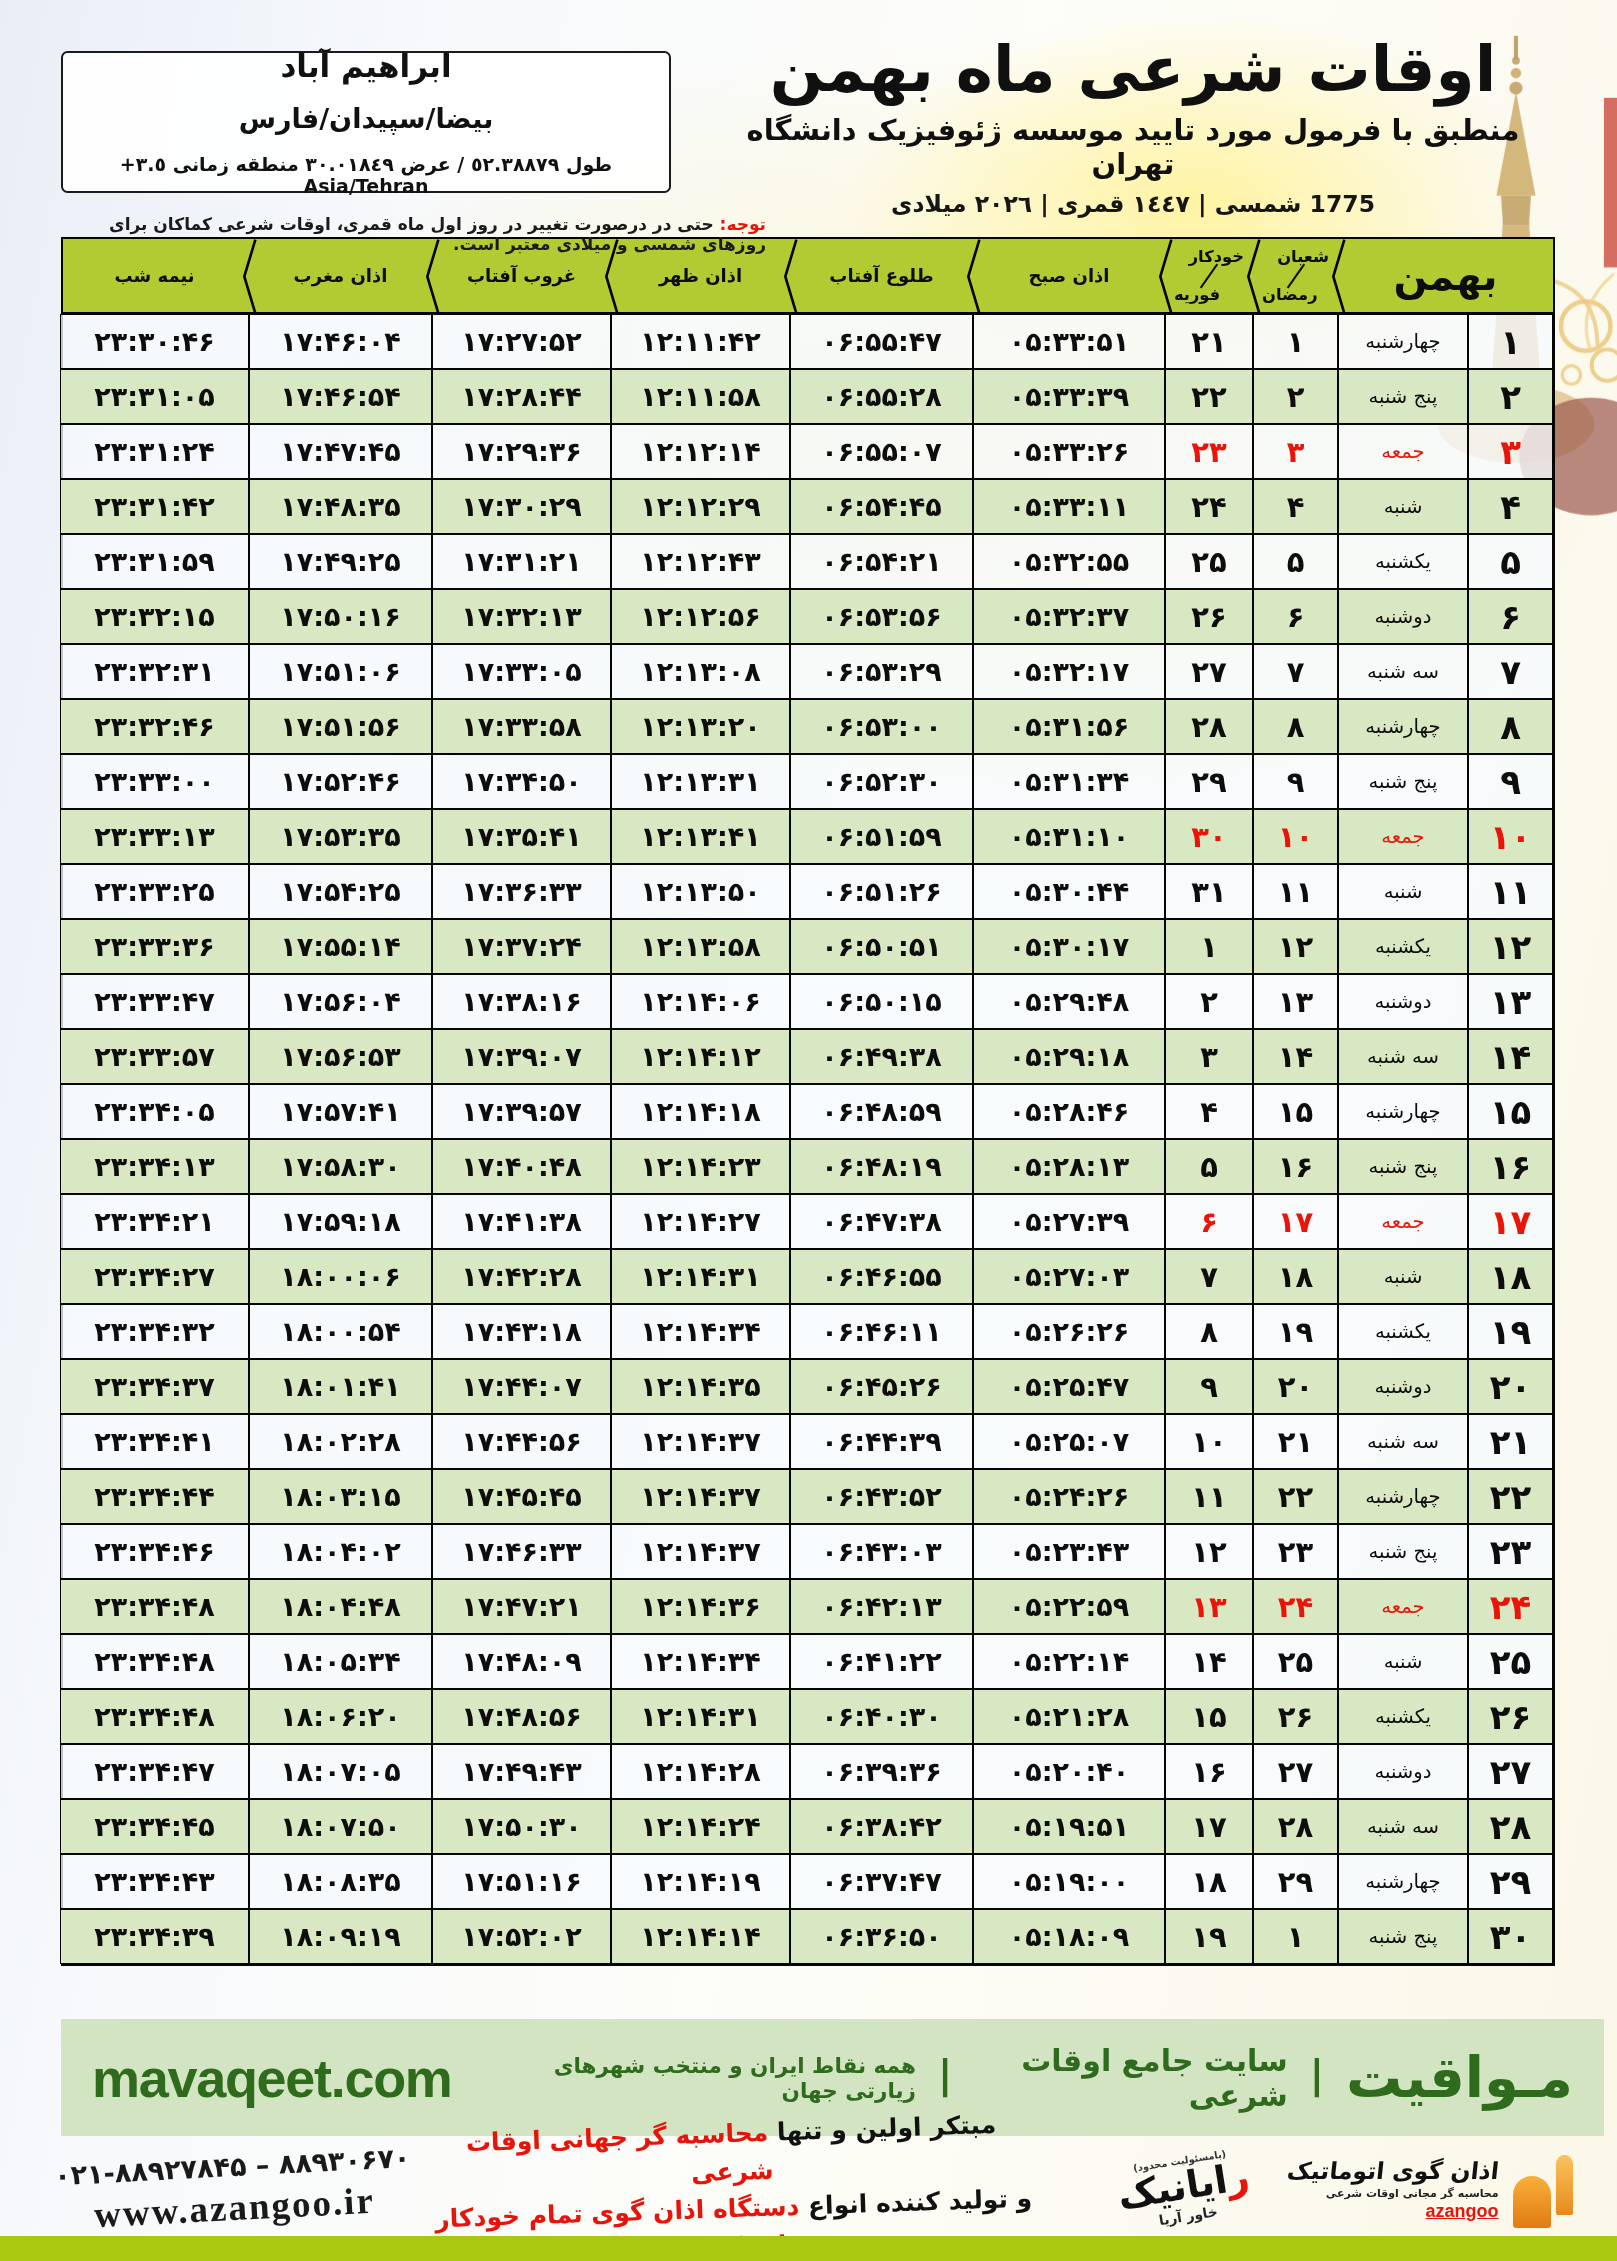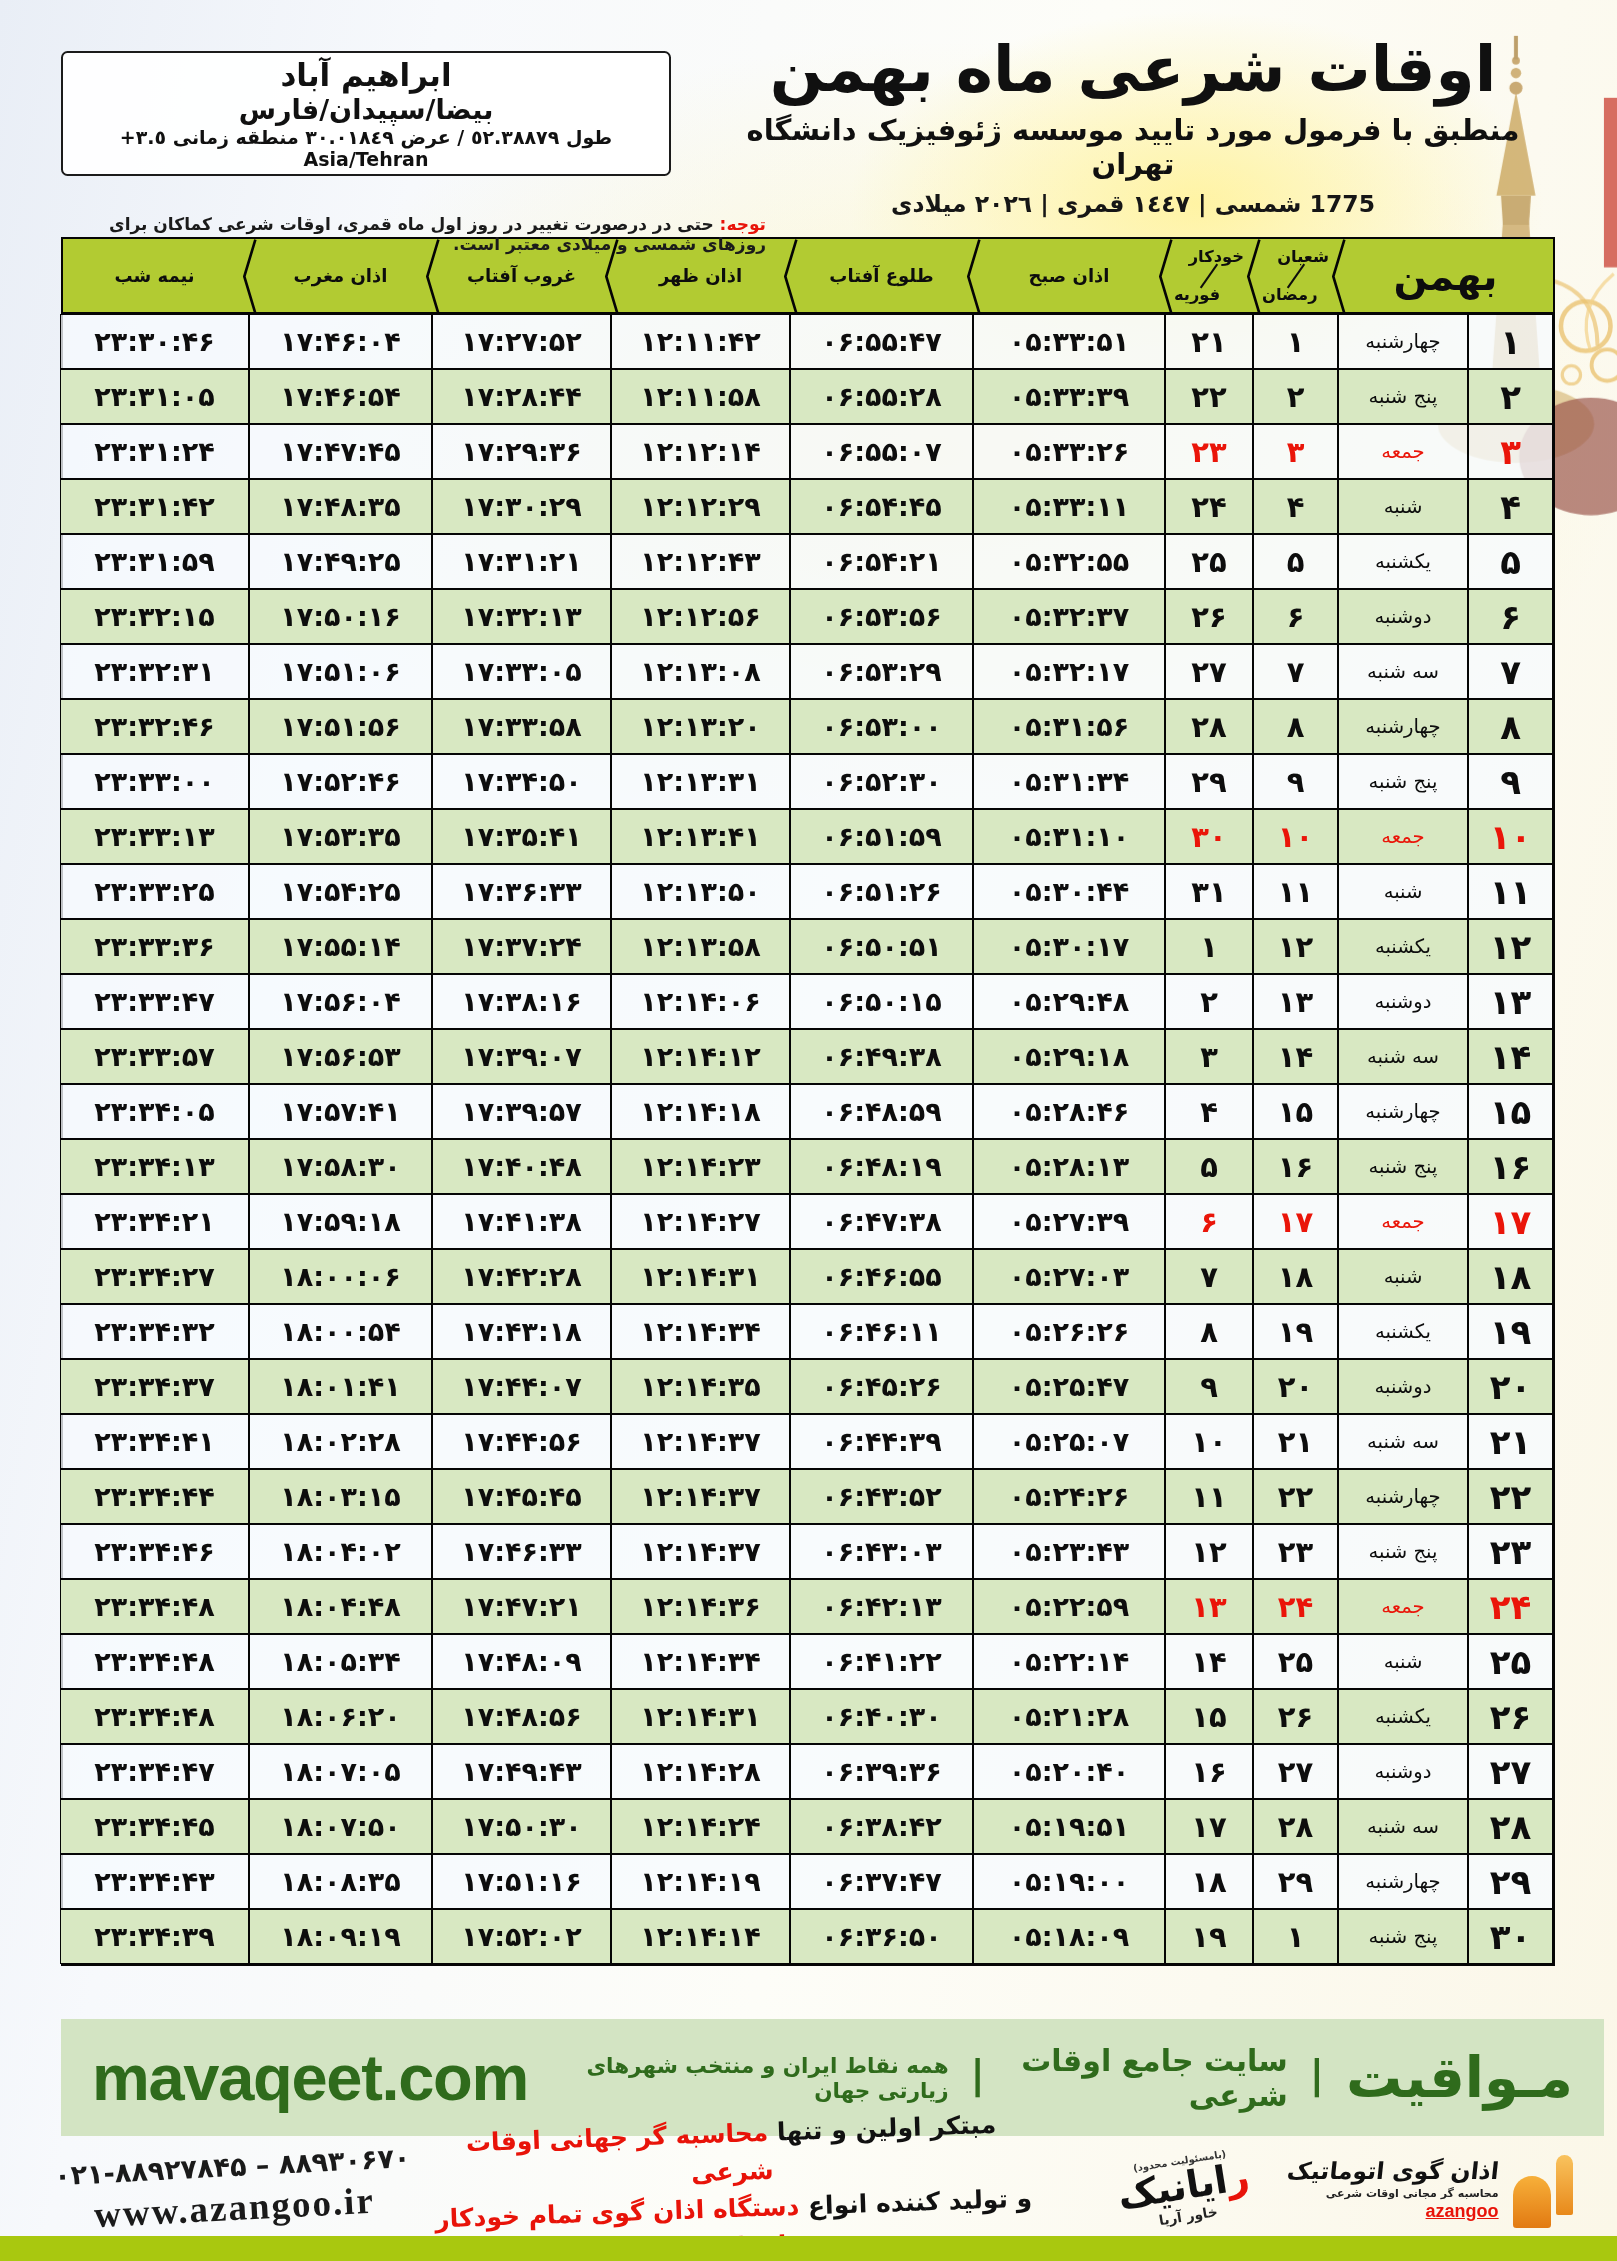--- a/index.html
+++ b/index.html
@@ -9,23 +9,23 @@
     position:relative; width:1618px; height:2261px; overflow:hidden;
     background:
       radial-gradient(ellipse 496px 274px at 74% 9%, rgba(255,243,160,0.95), rgba(255,243,160,0) 70%),
       radial-gradient(ellipse 979px 587px at 58% 20%, rgba(252,240,170,0.55), rgba(252,240,170,0) 70%),
       linear-gradient(100deg, #e9eef6 0%, #f7f9fc 22%, #fdfdf8 55%, #fbf7e8 100%);
   }
   
   .decor{ position:absolute; top:0; right:0; z-index:0; }
   
   .loc-box{
-    position:absolute; left:62px; top:51px; width:610px; height:125px; z-index:2;
+    position:absolute; left:62px; top:51px; width:610px; height:142px; z-index:2;
     background:rgba(255,255,255,0.93); border:2.6px solid #1b1b1b; border-radius:6.5px;
-    display:flex; flex-direction:column; align-items:center; justify-content:center; gap:1px;
+    display:flex; flex-direction:column; align-items:center; justify-content:center; gap:19px;
     text-align:center;
   }
   .loc-city{ font-size:31px; font-weight:bold; color:#111; }
   .loc-region{ font-size:27px; font-weight:bold; color:#111; }
   .loc-coords{ font-size:19px; font-weight:bold; color:#111; direction:rtl; }
   
   .title-block{ position:absolute; left:705px; top:34px; width:858px; z-index:2; text-align:center; }
   .main-title{ font-size:63px; font-weight:bold; color:#101010; line-height:1.15; }
   .sub-title{ font-size:29px; font-weight:bold; color:#101010; margin-top:6.5px; }
   .years-line{ font-size:23.5px; font-weight:bold; color:#161616; margin-top:9px; }
@@ -71,21 +71,21 @@
   .band{
     position:absolute; left:62px; top:2019px; width:1543px; height:117px; z-index:2;
     background:#d3e4c3; display:flex; align-items:center; direction:rtl; padding:0 31px; gap:22px;
     color:#2f6b1c;
   }
   .band .brand{ font-size:56px; font-weight:bold; }
   .band .vsep{ font-size:39px; font-weight:bold; transform:translateY(-2.6px); }
   .band .desc1{ font-size:30px; font-weight:bold; }
   .band .desc2{ font-size:21.5px; font-weight:bold; }
   .band .spacer{ flex:1; }
-  .band .url{ font-size:65px; font-weight:bold; direction:ltr;
+  .band .url{ font-size:54px; font-weight:bold; direction:ltr;
               font-family:"Liberation Sans", sans-serif; letter-spacing:-1.3px; }
   
   .strip{
     position:absolute; left:0; top:2142px; width:1618px; height:95px; z-index:2;
     display:flex; direction:ltr; align-items:center; padding:0 39px; background:transparent;
   }
   .contact-left{ width:391px; text-align:center; transform:rotate(-3deg); }
   .phone{ font-size:27px; font-weight:bold; color:#1a1a1a; direction:ltr; }
   .site{ font-size:37px; font-weight:bold; color:#1a1a1a; letter-spacing:2px;
          font-family:"Liberation Serif", serif; margin-top:3.9px; }

